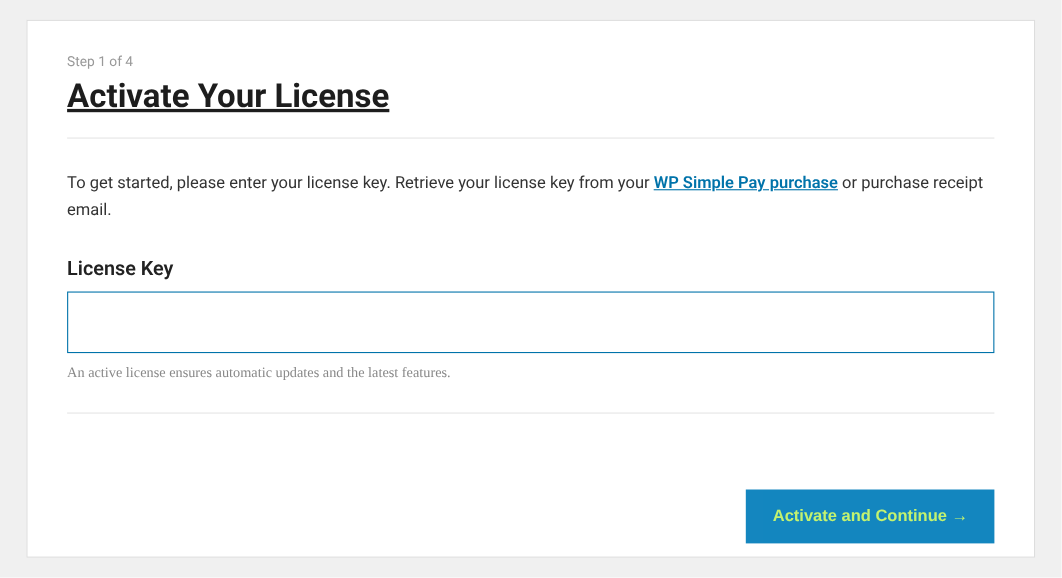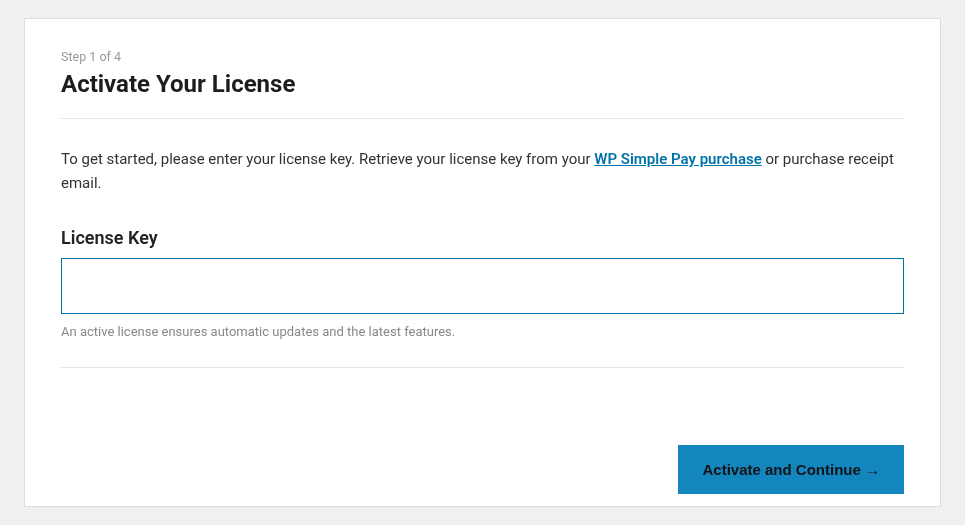--- a/index.html
+++ b/index.html
@@ -22,24 +22,25 @@
       padding: 30px 36px 12px 36px;
       display: flex;
       flex-direction: column;
     }
     .step-label {
       font-size: 12.5px;
       color: #999;
       margin-bottom: 6px;
     }
     .title {
-      font-size: 24px;
+      font-size: 30px;
       font-weight: 700;
       color: #1d1d1d;
       margin-bottom: 20px;
+      text-decoration: underline;
     }
     .divider {
       border: none;
       border-top: 1px solid #e5e5e5;
       margin: 0;
     }
     .intro {
       font-size: 15px;
       color: #333;
       line-height: 1.6;
@@ -65,30 +66,31 @@
       outline: none;
       font-size: 16px;
       padding: 0 16px;
       color: #333;
     }
     .helper-text {
       font-size: 13px;
       color: #888;
       margin-top: 10px;
       margin-bottom: 28px;
+      font-family: Liberation Serif, serif;
     }
     .footer {
       margin-top: auto;
       display: flex;
       justify-content: flex-end;
       padding-top: 20px;
     }
     .btn-primary {
       background: #007cba;
-      color: #000000;
+      color: #bef264;
       border: none;
       font-size: 15px;
       font-weight: 600;
       padding: 16px 24px;
       cursor: pointer;
       opacity: 0.92;
     }
   </style>
 </head>
 <body>

